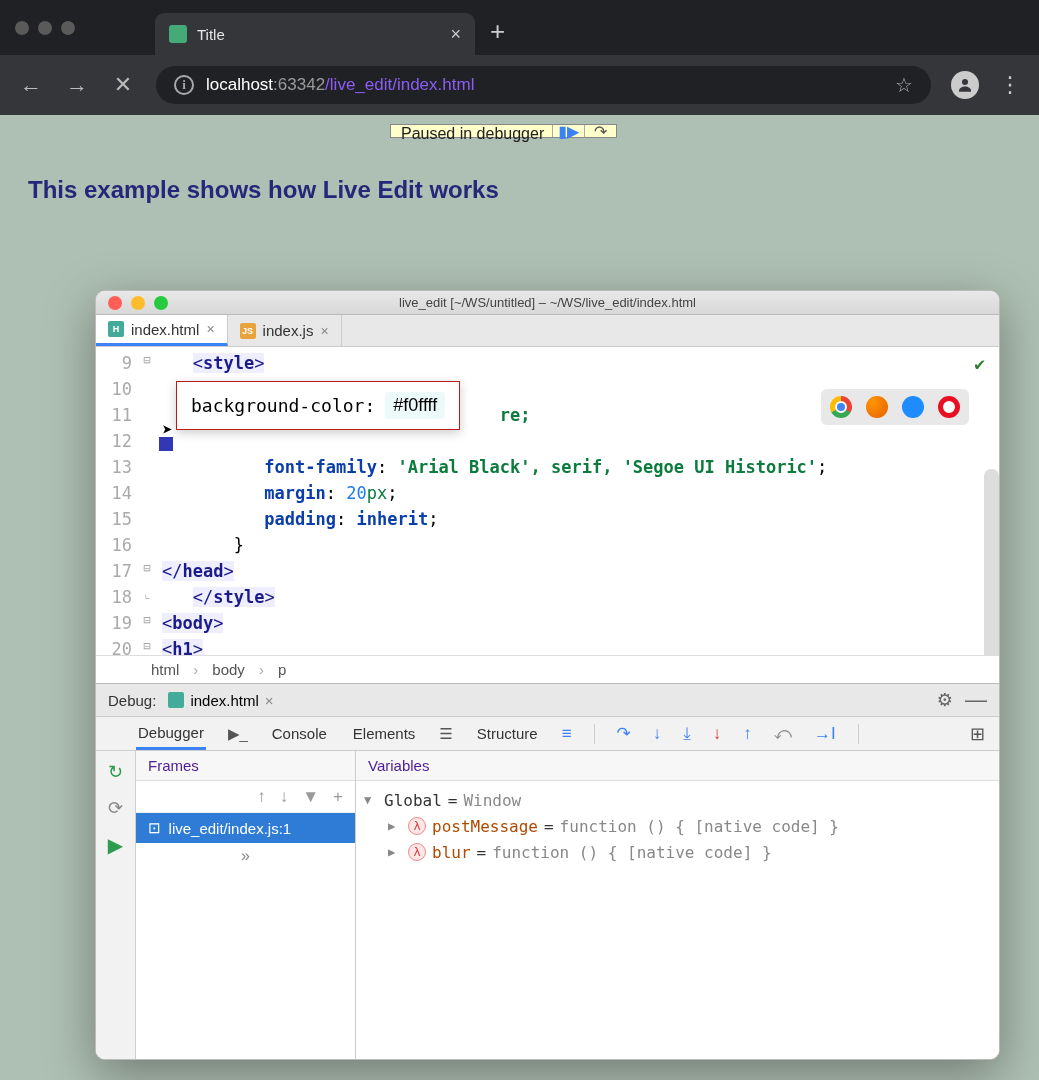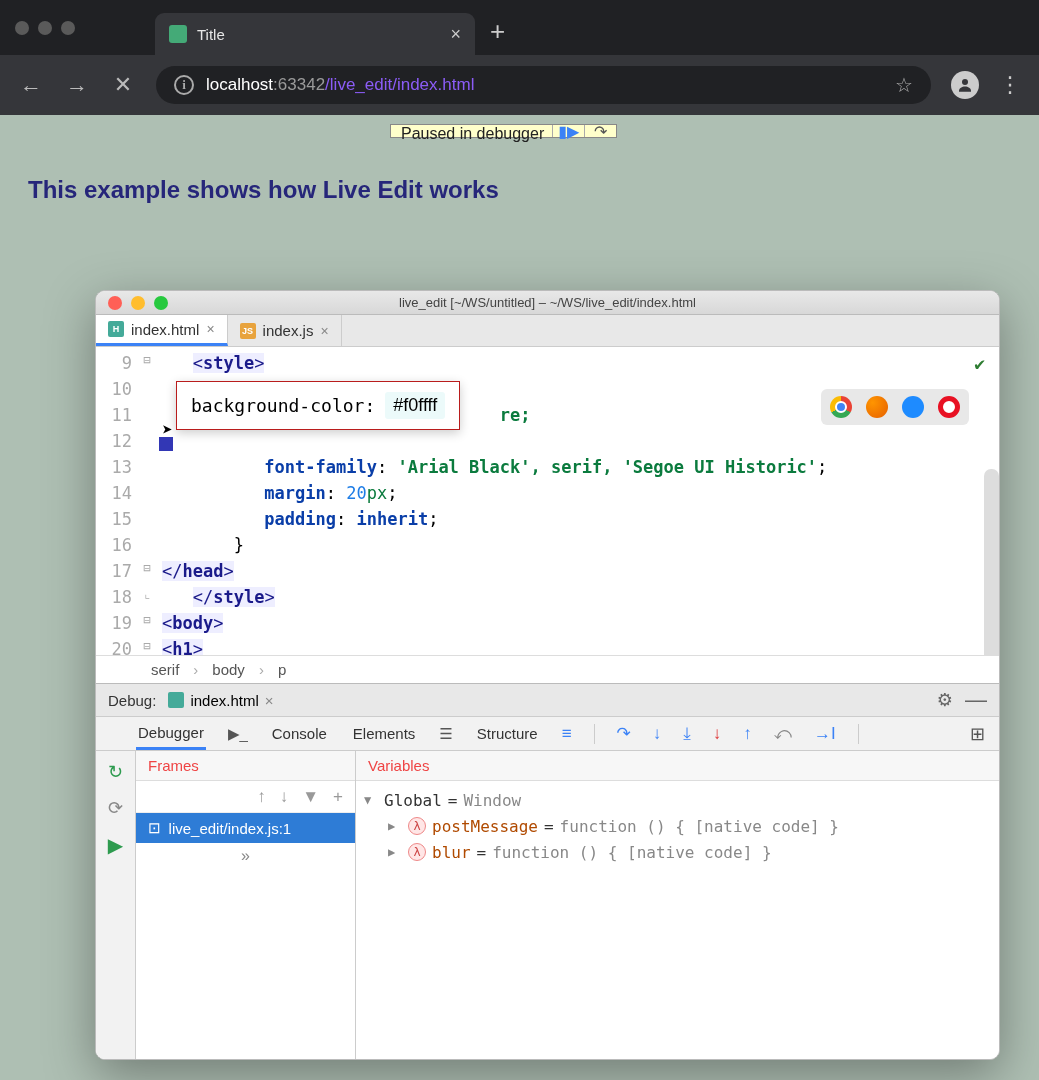--- a/index.html
+++ b/index.html
@@ -105,21 +105,21 @@
 .debug-tabs .stepbtn.gray { color: #888; }
 .debug-tabs .eval { color: #555; font-size: 18px; margin-left: auto; margin-right: 14px; }
 
 .debug-body { flex: 1; display: flex; background: #fff; min-height: 130px; }
 .debug-side { width: 40px; background: #f2f2f2; border-right: 1px solid #ccc; display: flex; flex-direction: column; align-items: center; gap: 14px; padding-top: 10px; }
 .debug-side .sbtn { color: #2e9b4f; font-size: 18px; }
 .debug-side .sbtn.gray { color: #888; }
 .debug-side .sbtn.resume { color: #2e9b4f; font-size: 20px; }
 
 .frames-col { width: 220px; border-right: 1px solid #ccc; display: flex; flex-direction: column; }
-.col-hdr { height: 30px; background: #f7f7f7; border-bottom: 1px solid #ddd; padding-left: 12px; display: flex; align-items: center; font-size: 15px; color: #ef4444; }
+.col-hdr { height: 30px; background: #f7f7f7; border-bottom: 1px solid #ddd; padding-left: 12px; display: flex; align-items: center; font-size: 15px; color: #4c1d95; }
 .frame-ctrl { height: 32px; display: flex; align-items: center; justify-content: flex-end; gap: 14px; padding-right: 12px; color: #999; font-size: 17px; border-bottom: 1px solid #eee; }
 .frame-row { background: #2e7cd6; color: #fff; height: 30px; display: flex; align-items: center; padding-left: 12px; gap: 8px; font-size: 15px; }
 .frames-footer { display:flex; align-items:center; justify-content:center; color:#888; padding:4px; }
 
 .vars-col { flex: 1; display: flex; flex-direction: column; }
 .var-body { flex: 1; padding: 6px 8px; font-size: 16px; font-family: -apple-system, monospace; }
 .var-row { display: flex; align-items: center; gap: 6px; height: 26px; }
 .var-row .tri { color: #888; font-size: 12px; width: 14px; }
 .var-row .lam { width: 18px; height: 18px; background: #ffe6e6; border: 1px solid #e88; border-radius: 50%; display: flex; align-items: center; justify-content: center; color: #c44; font-size: 12px; }
 .var-row .name { color: #b04a00; }
@@ -250,21 +250,21 @@
       <div class="ln">       <span>}</span></div>
       <div class="ln"><span class="tag"><span>&lt;/</span><span class="tagname">head</span><span>&gt;</span></span></div>
       <div class="ln">   <span class="tag"><span>&lt;/</span><span class="tagname">style</span><span>&gt;</span></span></div>
       <div class="ln"><span class="tag"><span>&lt;</span><span class="tagname">body</span><span>&gt;</span></span></div>
       <div class="ln"><span class="tag"><span>&lt;</span><span class="tagname">h1</span><span>&gt;</span></span></div>
 
     </div>
   </div>
 
   <div class="breadcrumb">
-    <span>serif</span>
+    <span>html</span>
       <span class="sep">›</span>
     <span>body</span>
       <span class="sep">›</span>
     <span>p</span>
   </div>
 
   <div class="debug-bar">
     <span class="lbl">Debug:</span>
     <span class="file">
       <span class="ico" style="width:16px;height:16px;background:#4a9;border-radius:2px;display:inline-block;"></span>

